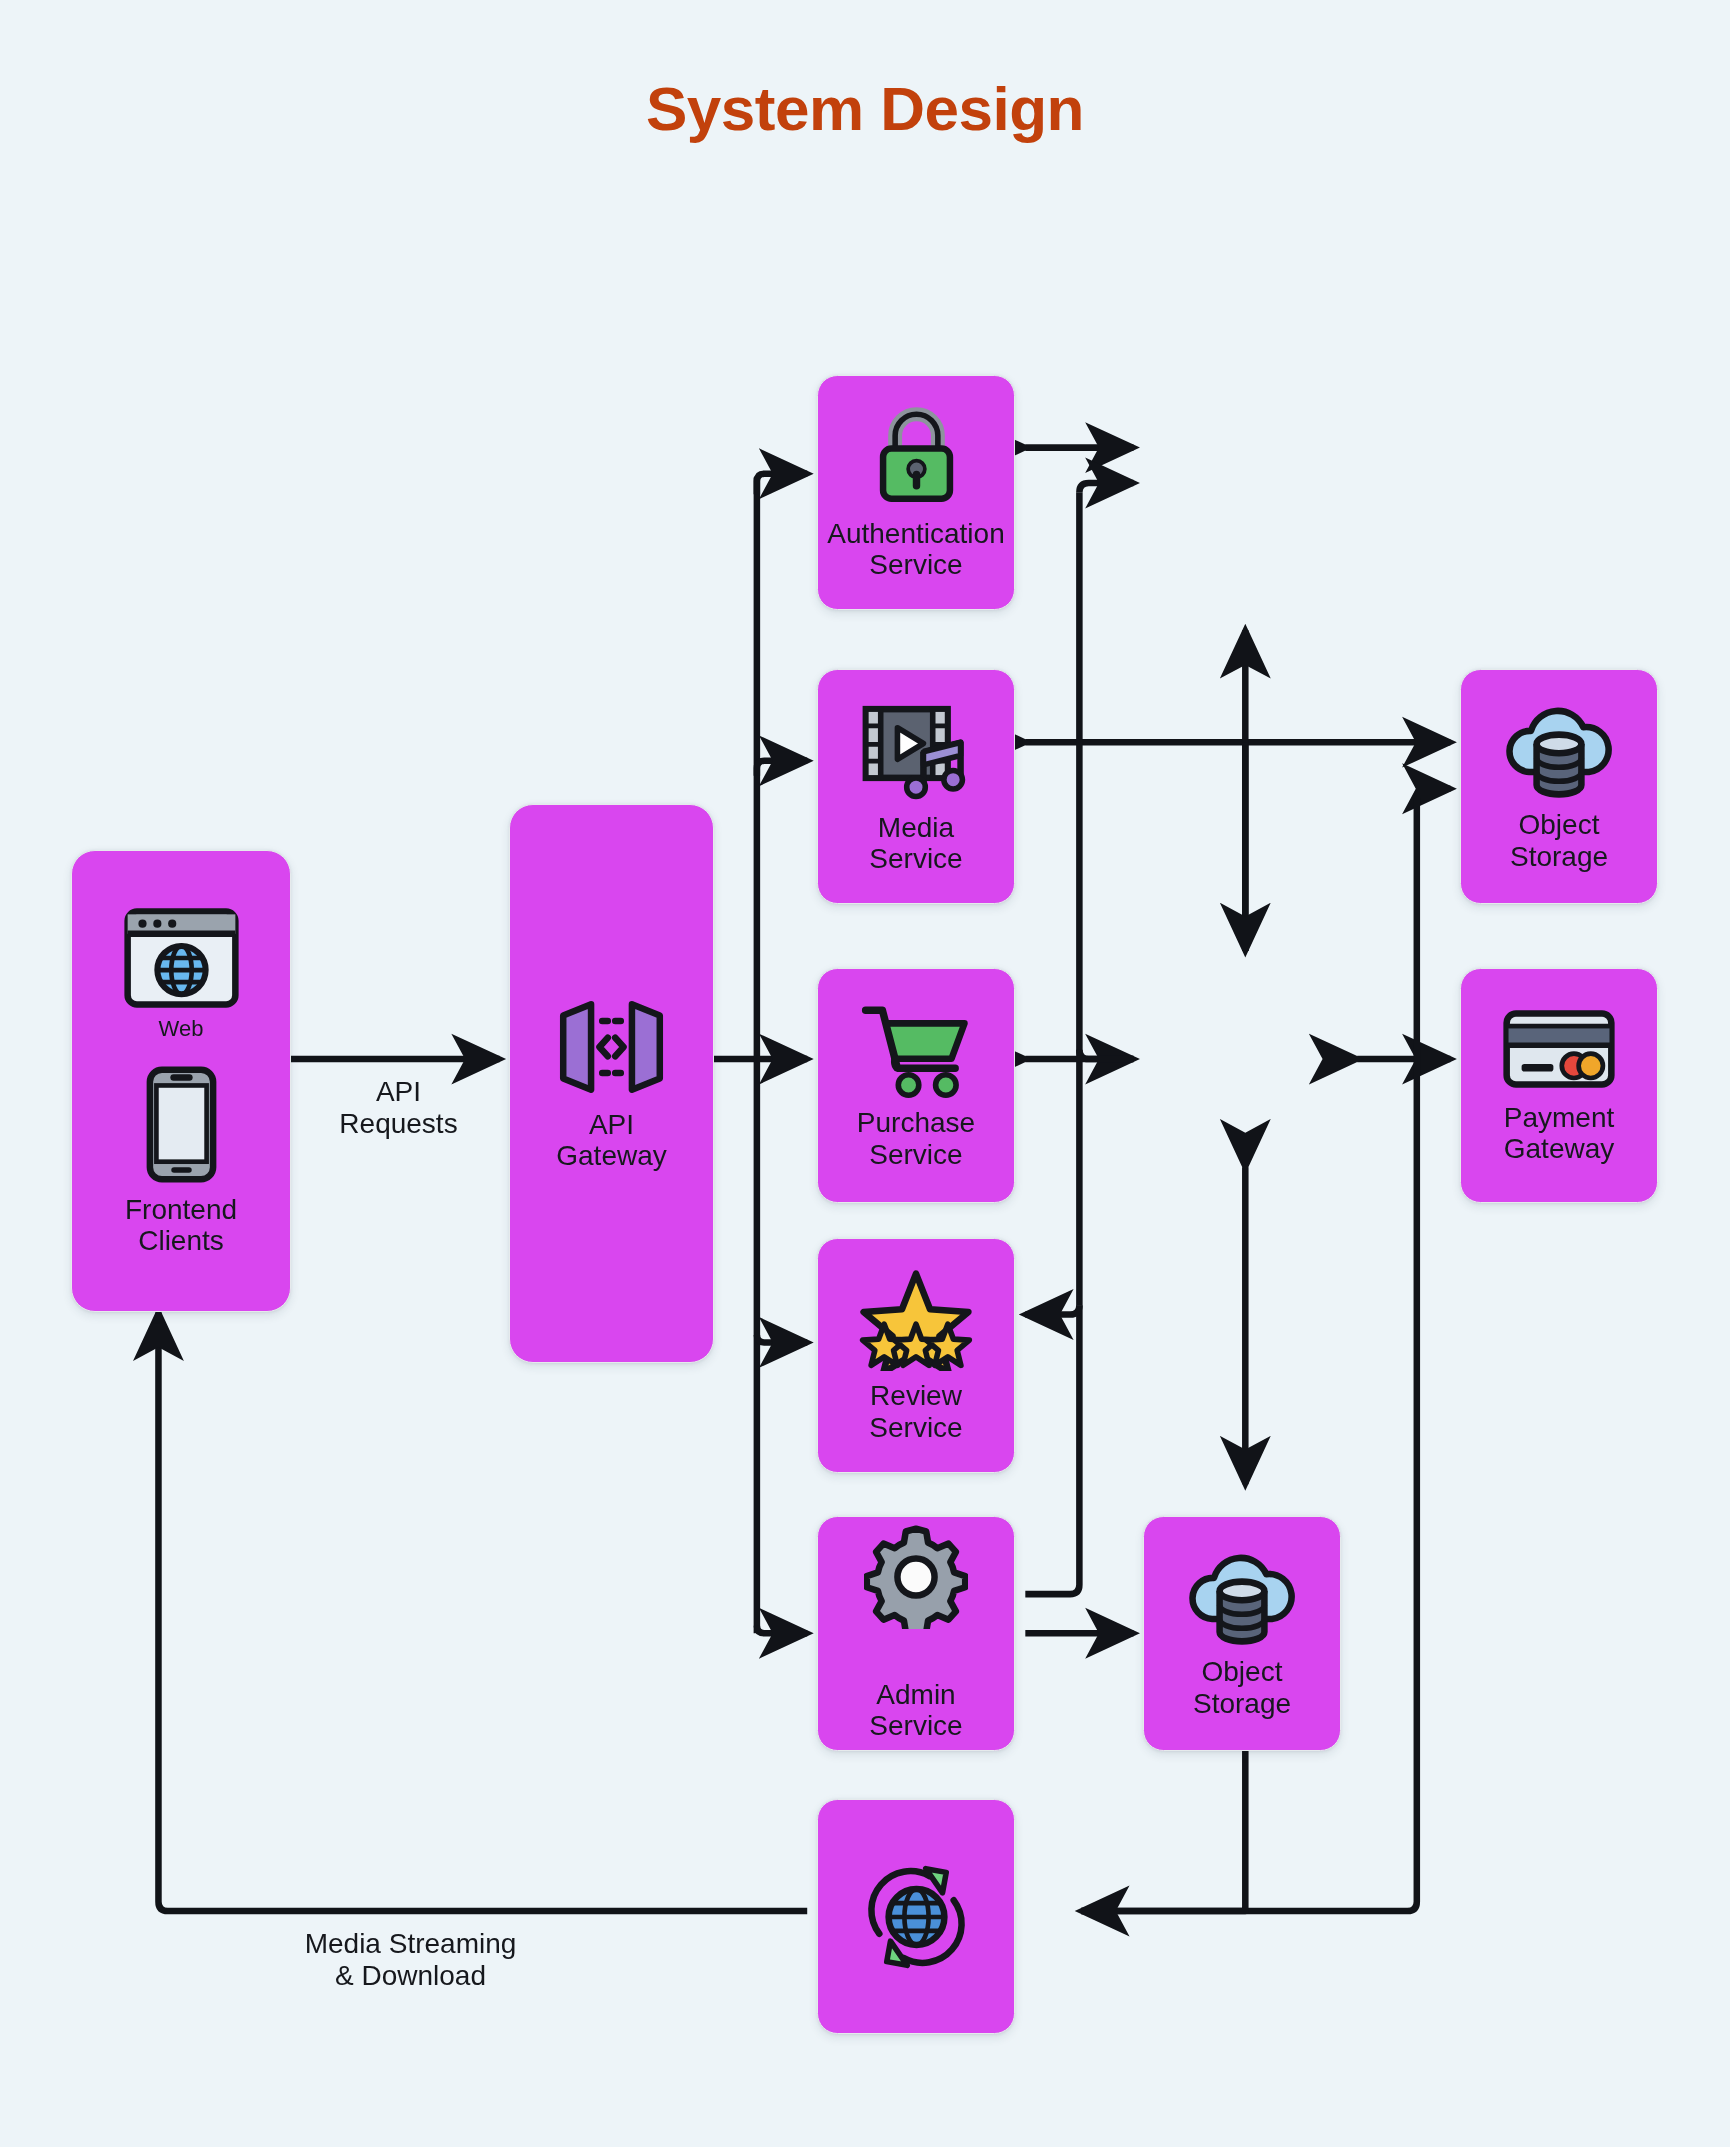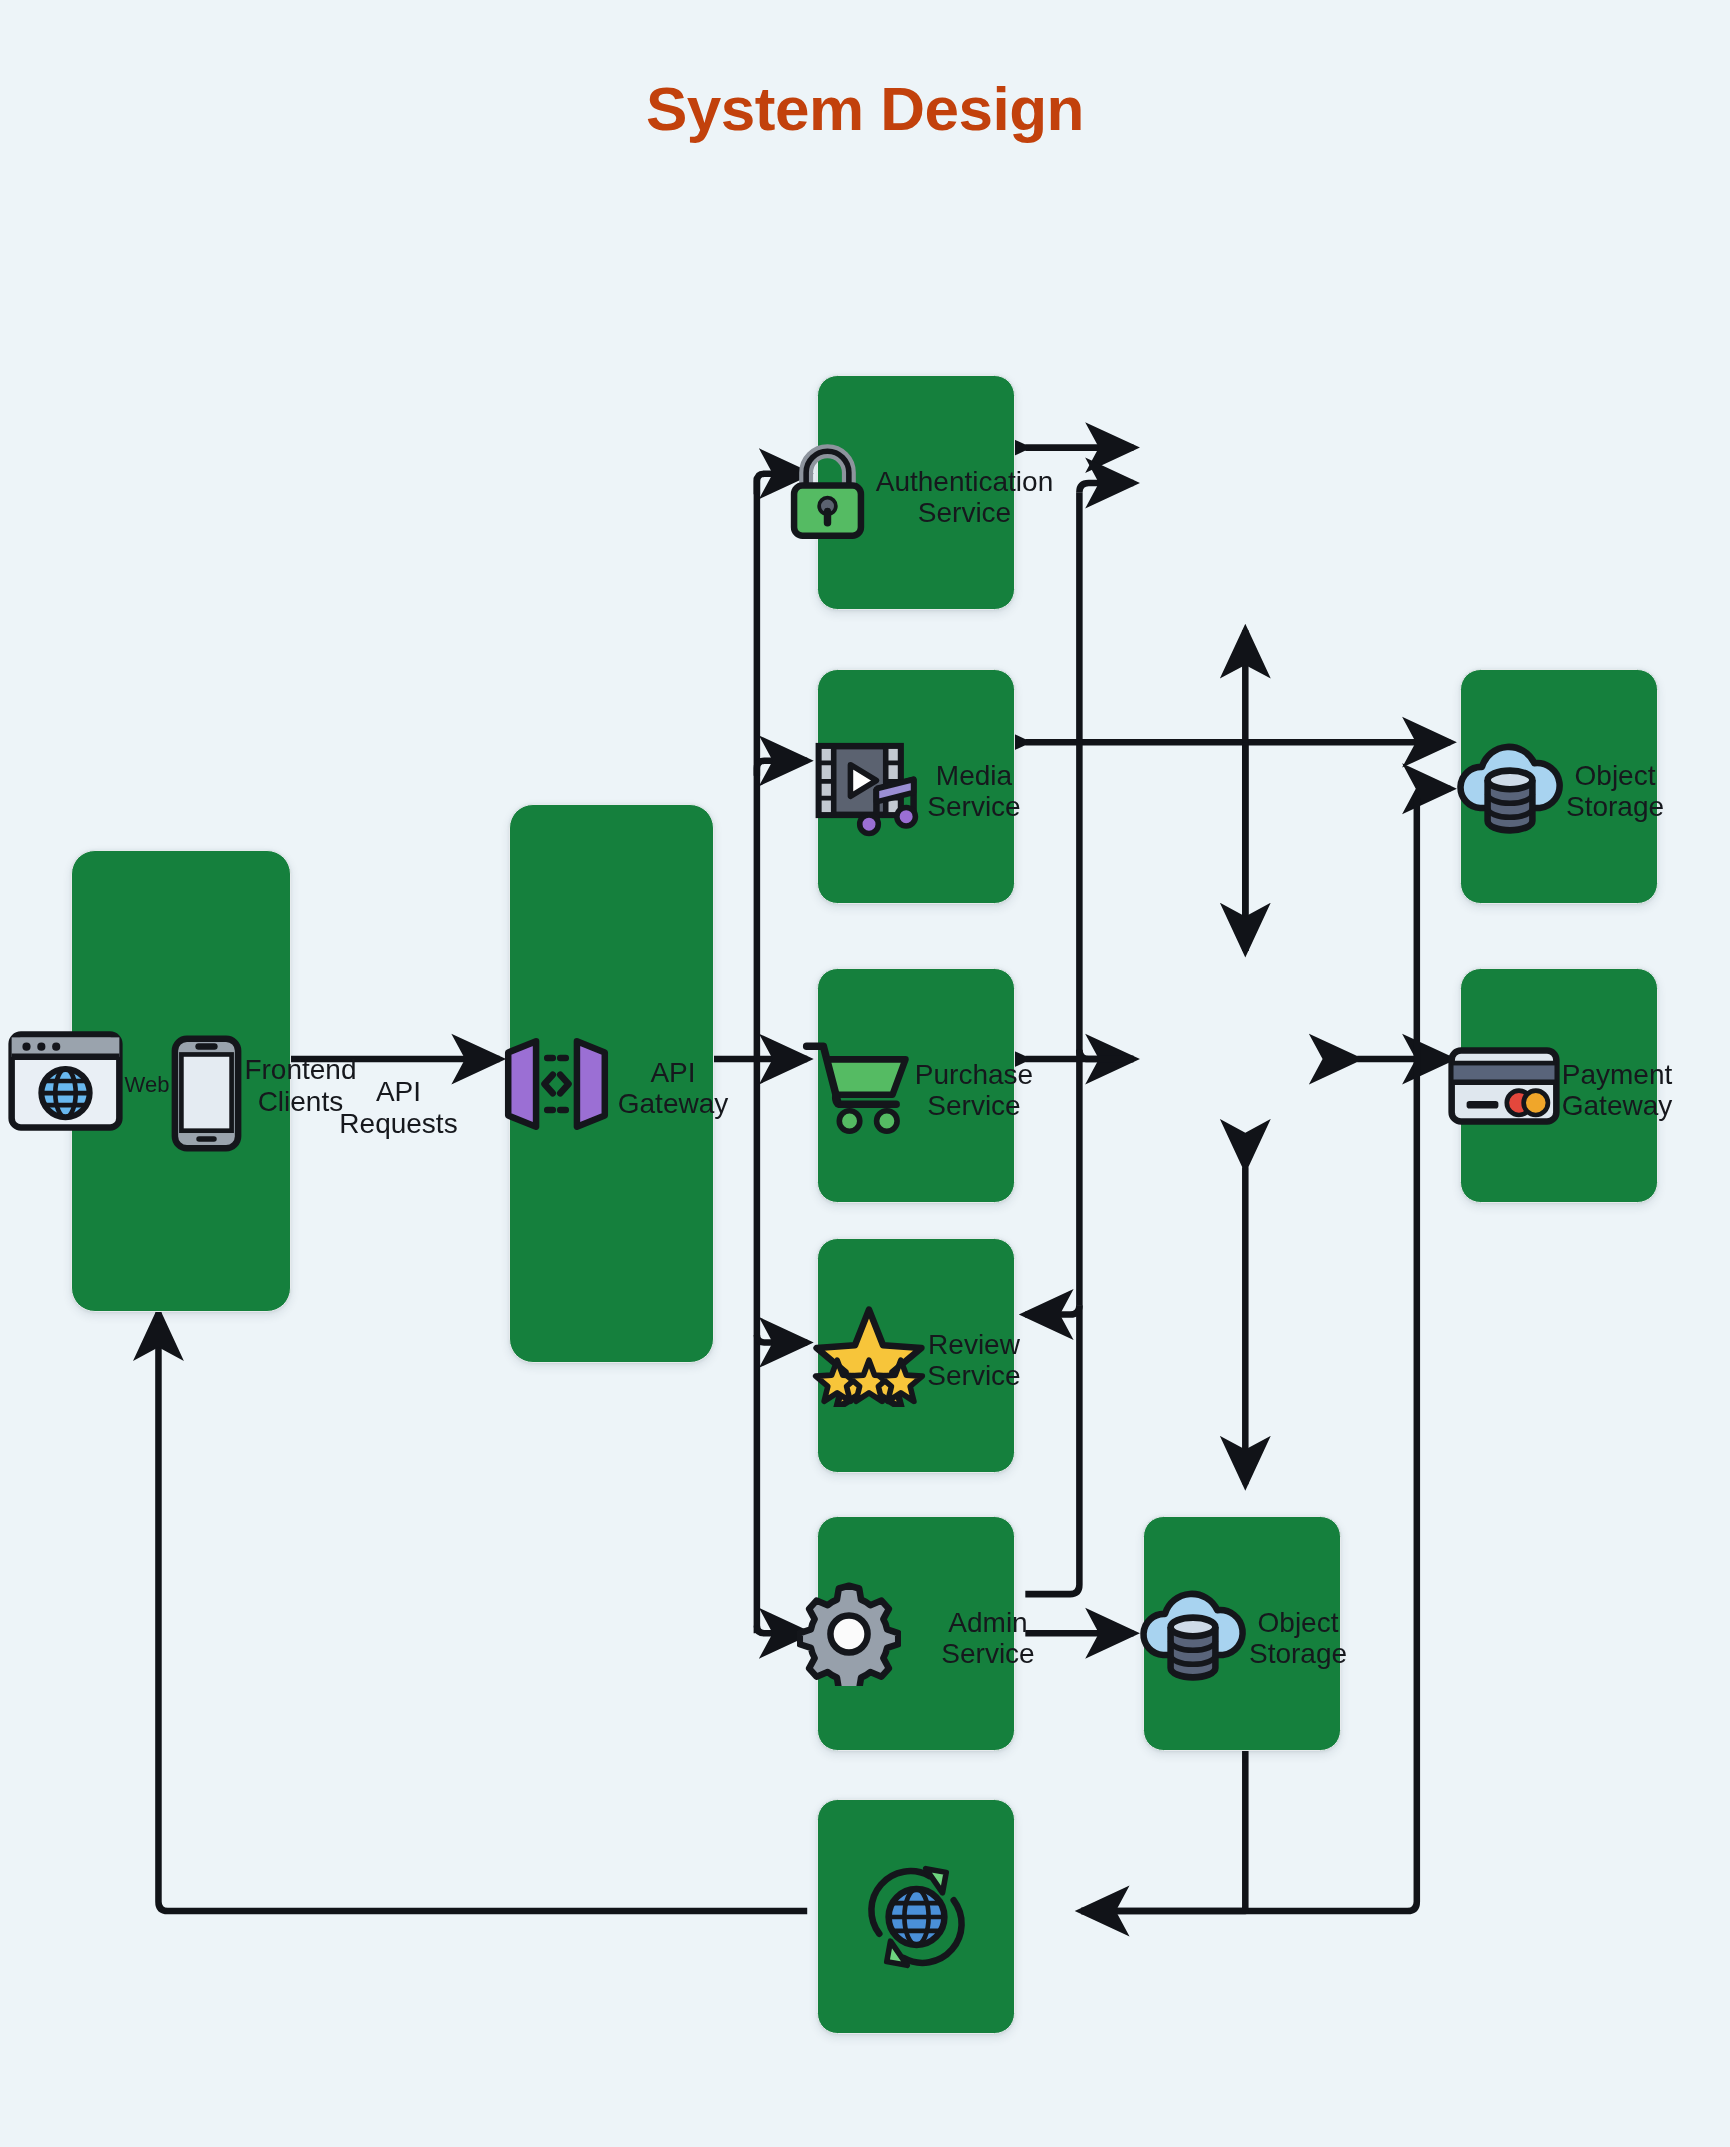--- a/index.html
+++ b/index.html
@@ -13,25 +13,25 @@
   #stage{position:absolute;inset:0;}
   #wires{position:absolute;left:0;top:0;width:1730px;height:2148px;}
   .title{
     position:absolute;left:0;top:73px;width:1730px;
     text-align:center;
     font-size:62px;font-weight:bold;color:#c2410c;
     letter-spacing:-0.5px;
   }
   .node{
     position:absolute;
-    background:#15803d;
+    background:#d946ef;
     border:0.9px solid #e6eaec;
     border-radius:20.5px;
     box-shadow:0 3.7px 9.3px rgba(30,50,70,.10), 0 0.9px 2.8px rgba(30,50,70,.08);
-    display:flex;flex-direction:row;align-items:center;justify-content:center;
+    display:flex;flex-direction:column;align-items:center;justify-content:center;
     box-sizing:border-box;
   }
   .node .lbl{
     font-size:28px;line-height:1.12;font-weight:500;color:#16181d;
     text-align:center;white-space:pre-line;margin-top:9.3px;
   }
   .node .ico{display:flex;align-items:center;justify-content:center;}
   .edge-label{
     position:absolute;
     font-size:28px;line-height:1.15;font-weight:500;color:#16181d;
@@ -274,15 +274,17 @@
         <circle cx="64" cy="60" r="30" fill="#4a90d9" stroke="#14161b" stroke-width="7"></circle>
         <ellipse cx="64" cy="60" rx="13" ry="30" fill="none" stroke="#14161b" stroke-width="5"></ellipse>
         <path d="M34,60 h60 M40,45 h48 M40,75 h48" fill="none" stroke="#14161b" stroke-width="5"></path>
       </svg>
     </div>
   </div>
 
   <div class="edge-label" style="left:296px;top:1076px;width:205px;">API
 Requests</div>
 
+  <div class="edge-label" style="left:224px;top:1928px;width:373px;">Media Streaming
+&amp; Download</div>
 
 </div>
 
 
 </body></html>

